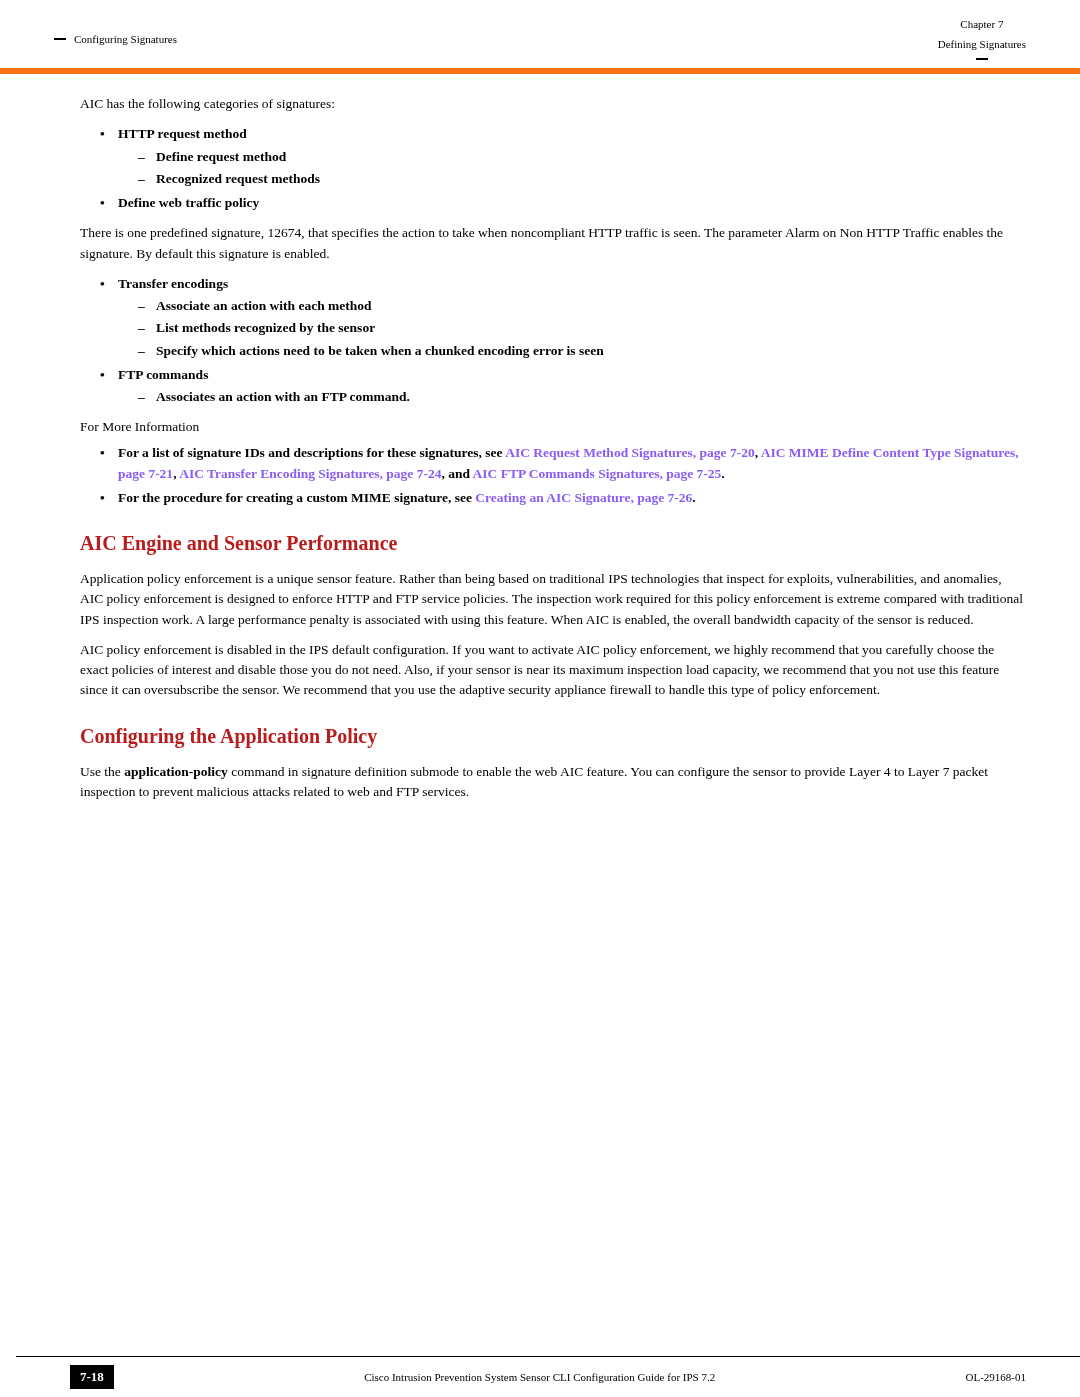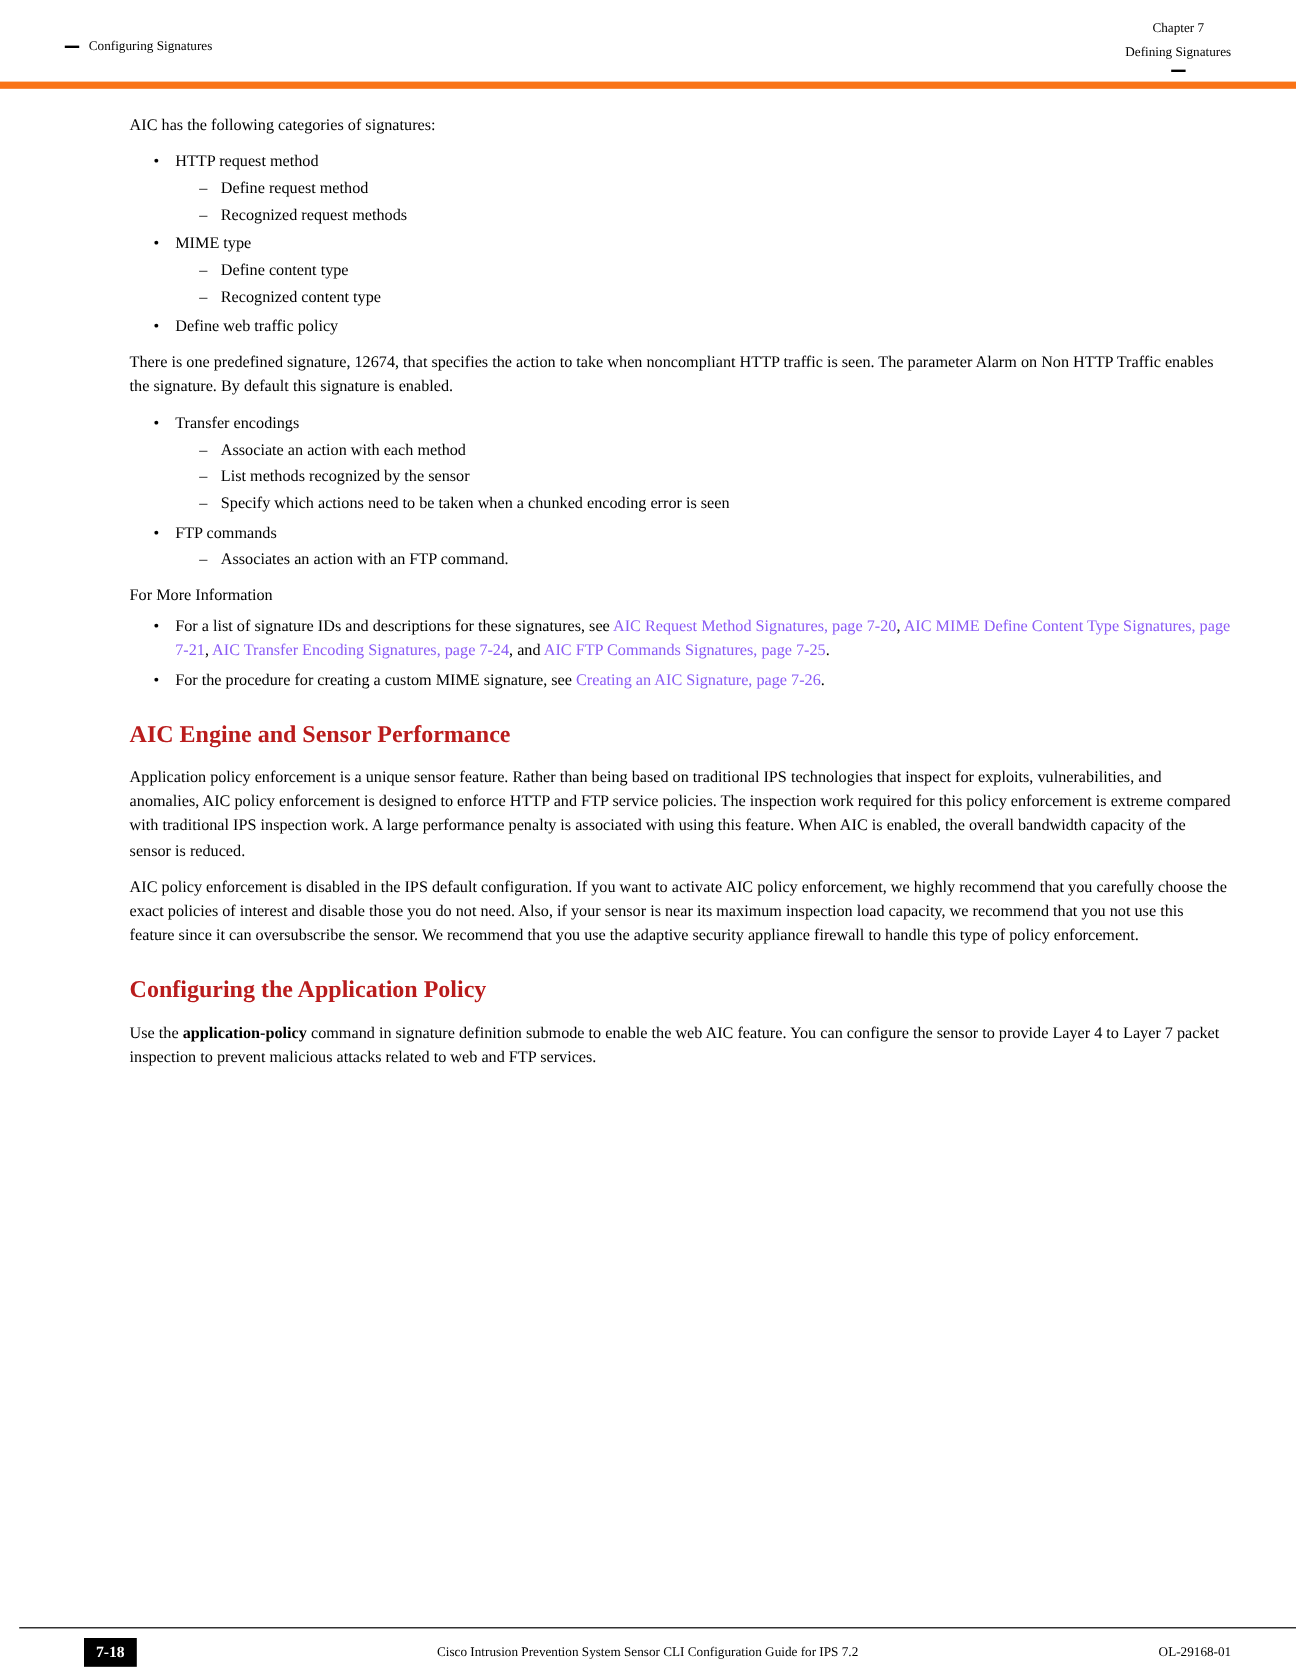--- a/index.html
+++ b/index.html
@@ -45,37 +45,38 @@
       flex-direction: column;
     }
     .header-rule-right {
       width: 12px;
       height: 2px;
       background: #000;
       display: inline-block;
     }
     
     .content {
-      padding: 20px 54px 20px 108px;
+      padding: 20px 54px 20px 80px;
     }
     .content p {
       margin-bottom: 10px;
       line-height: 1.5;
       font-size: 13.5px;
     }
     .bullet-list {
       list-style: none;
       margin: 8px 0 10px 20px;
     }
     .bullet-list > li {
       position: relative;
       padding-left: 18px;
       margin-bottom: 4px;
       font-size: 13.5px;
       line-height: 1.5;
+      font-weight: bold;
     }
     .bullet-list > li::before {
       content: "•";
       position: absolute;
       left: 0;
       top: 0;
     }
     .sub-list {
       list-style: none;
       margin: 2px 0 2px 20px;
@@ -169,31 +170,20 @@
 
     <ul class="bullet-list">
       <li>
         <span>HTTP request method</span>
         <ul class="sub-list">
           <li>
             <span>Define request method</span>
           </li>
           <li>
             <span>Recognized request methods</span>
-          </li>
-        </ul>
-      </li>
-      <li>
-        <span>MIME type</span>
-        <ul class="sub-list">
-          <li>
-            <span>Define content type</span>
-          </li>
-          <li>
-            <span>Recognized content type</span>
           </li>
         </ul>
       </li>
       <li>
         <span>Define web traffic policy</span>
       </li>
     </ul>
 
     <p>There is one predefined signature, 12674, that specifies the action to take when noncompliant HTTP traffic is seen. The parameter Alarm on Non HTTP Traffic enables the signature. By default this signature is enabled.</p>
 

